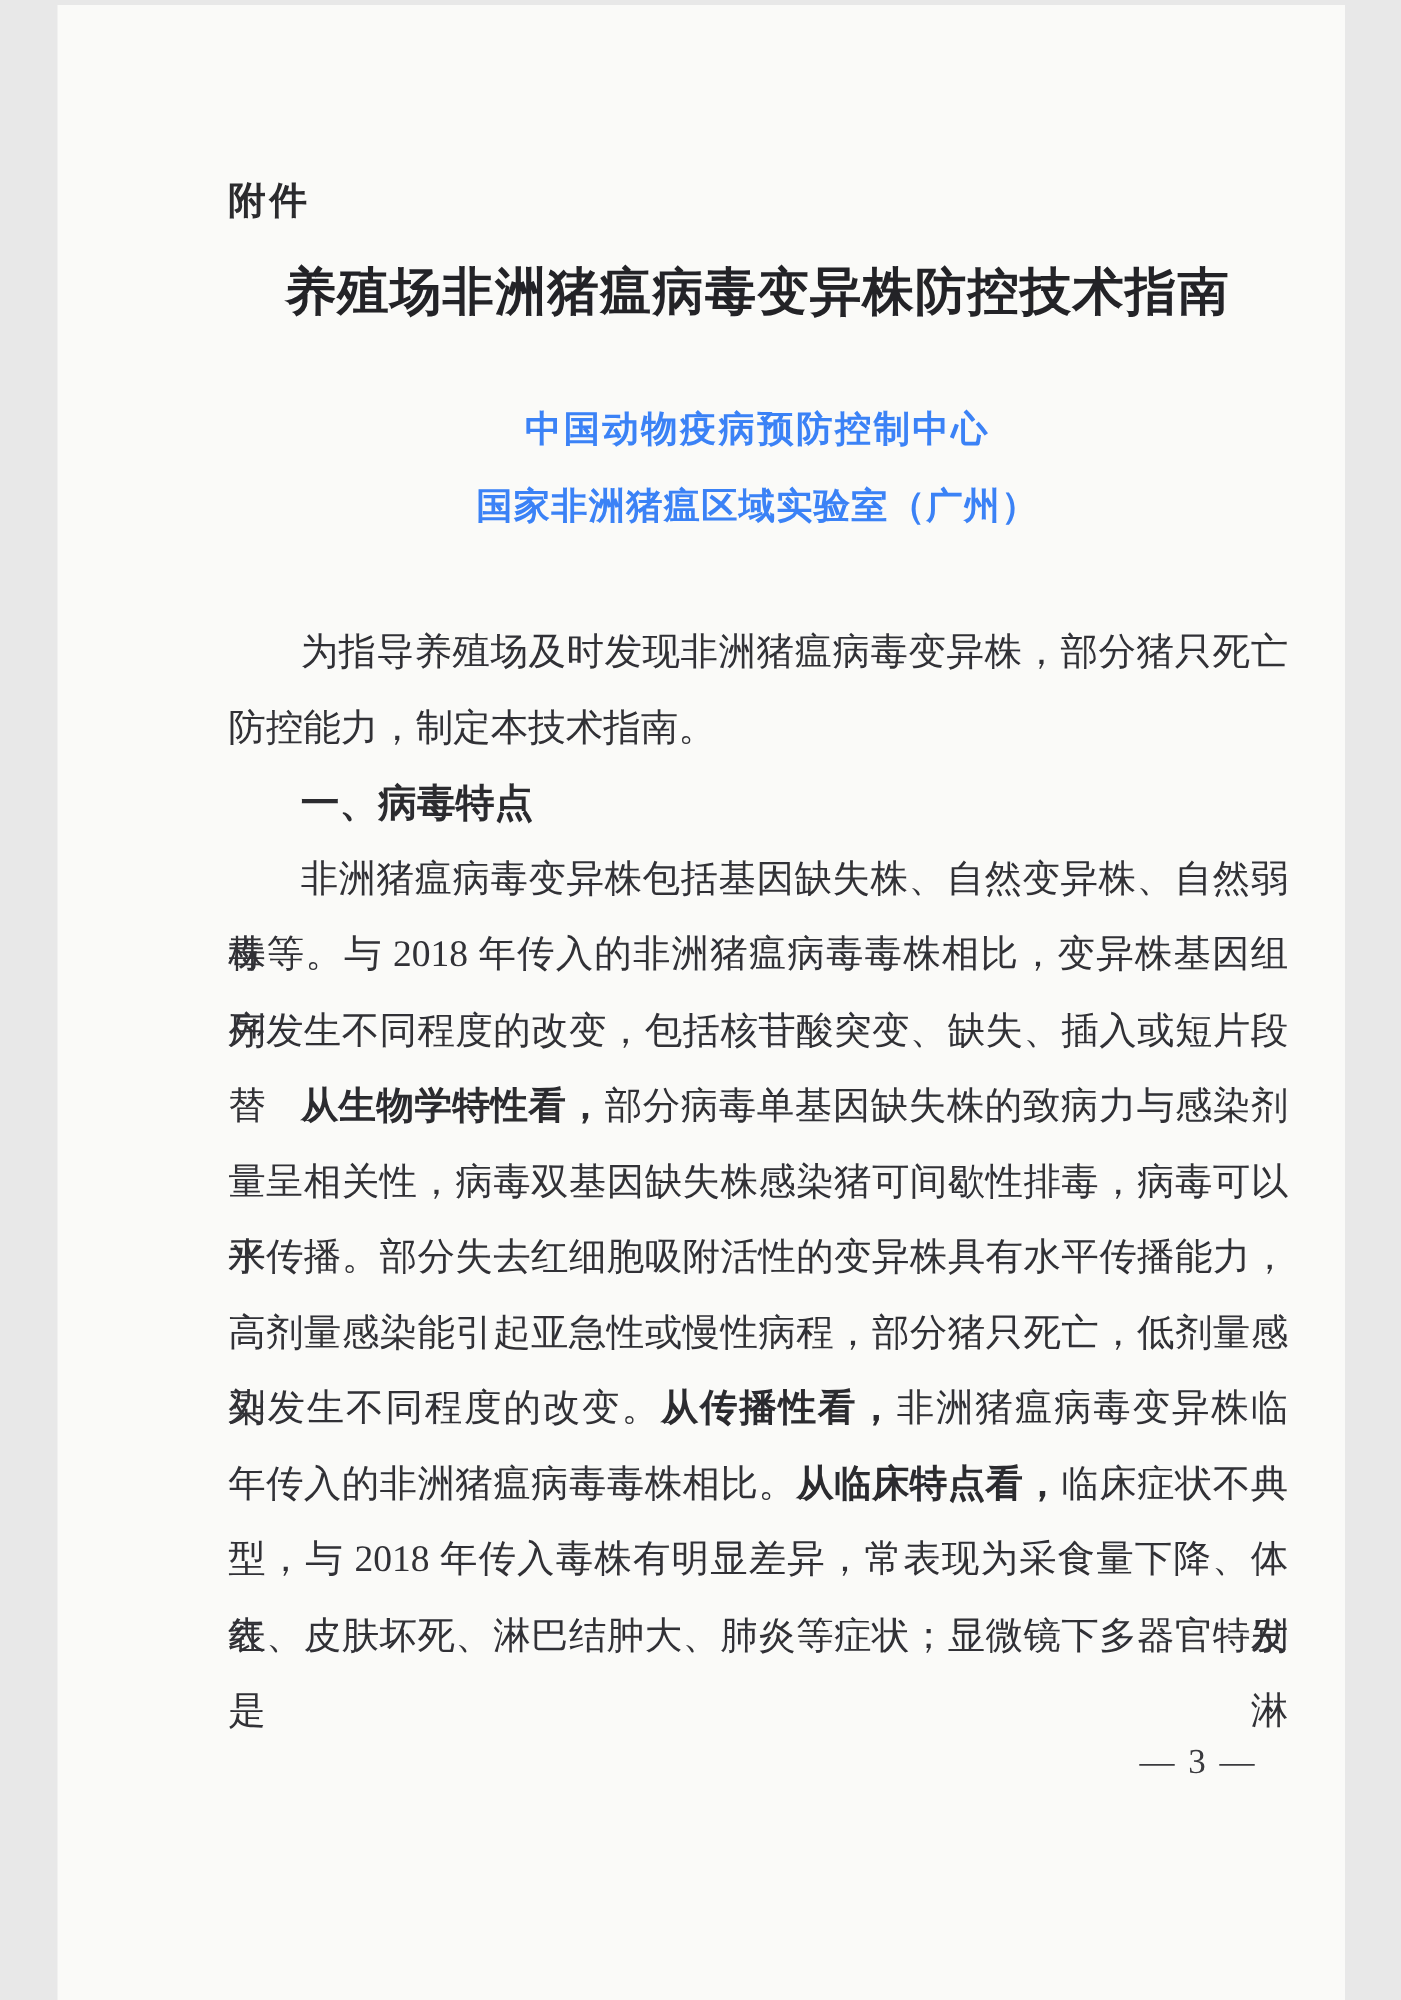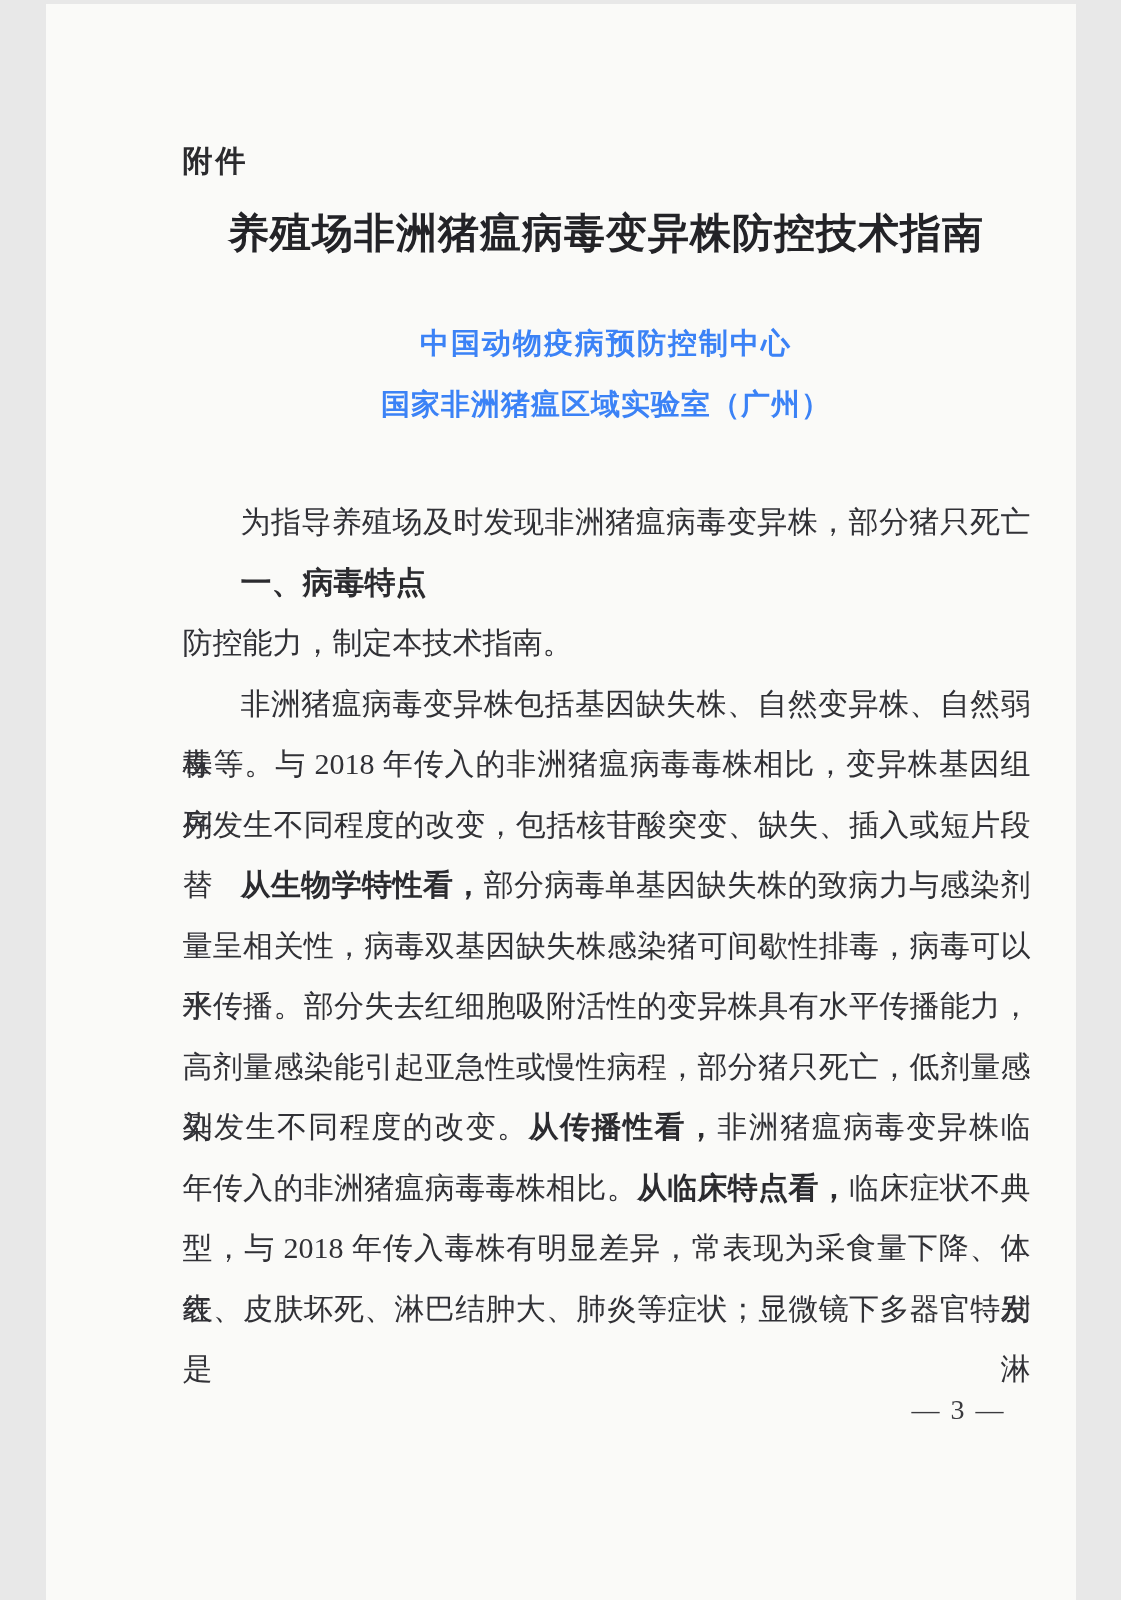--- a/index.html
+++ b/index.html
@@ -72,22 +72,22 @@
 
   <div class="attachment">附件</div>
 
   <div class="doc-title">养殖场非洲猪瘟病毒变异株防控技术指南</div>
 
   <div class="org-line org-1">中国动物疫病预防控制中心</div>
   <div class="org-line org-2">国家非洲猪瘟区域实验室（广州）</div>
 
   <div class="body-text">
     <div class="bline jfy ind"><span>为指导养殖场及时发现非洲猪瘟病毒变异株，部分猪只死亡</span></div>
+    <div class="bline short"><span>防控能力，制定本技术指南。</span></div>
     <div class="bline short ind heading"><span class="hei">一、病毒特点</span></div>
-    <div class="bline short"><span>防控能力，制定本技术指南。</span></div>
     <div class="bline jfy ind"><span>非洲猪瘟病毒变异株包括基因缺失株、自然变异株、自然弱毒</span></div>
     <div class="bline jfy"><span>株等。与 2018 年传入的非洲猪瘟病毒毒株相比，变异株基因组序</span></div>
     <div class="bline jfy"><span>列发生不同程度的改变，包括核苷酸突变、缺失、插入或短片段替</span></div>
     <div class="bline jfy ind"><span class="hei">从生物学特性看，</span><span>部分病毒单基因缺失株的致病力与感染剂</span></div>
     <div class="bline jfy"><span>量呈相关性，病毒双基因缺失株感染猪可间歇性排毒，病毒可以水</span></div>
     <div class="bline jfy"><span>平传播。部分失去红细胞吸附活性的变异株具有水平传播能力，</span></div>
     <div class="bline jfy"><span>高剂量感染能引起亚急性或慢性病程，部分猪只死亡，低剂量感染</span></div>
     <div class="bline jfy"><span>列发生不同程度的改变。</span><span class="hei">从传播性看，</span><span>非洲猪瘟病毒变异株临</span></div>
     <div class="bline jfy"><span>年传入的非洲猪瘟病毒毒株相比。</span><span class="hei">从临床特点看，</span><span>临床症状不典</span></div>
     <div class="bline jfy"><span>型，与 2018 年传入毒株有明显差异，常表现为采食量下降、体表发</span></div>

